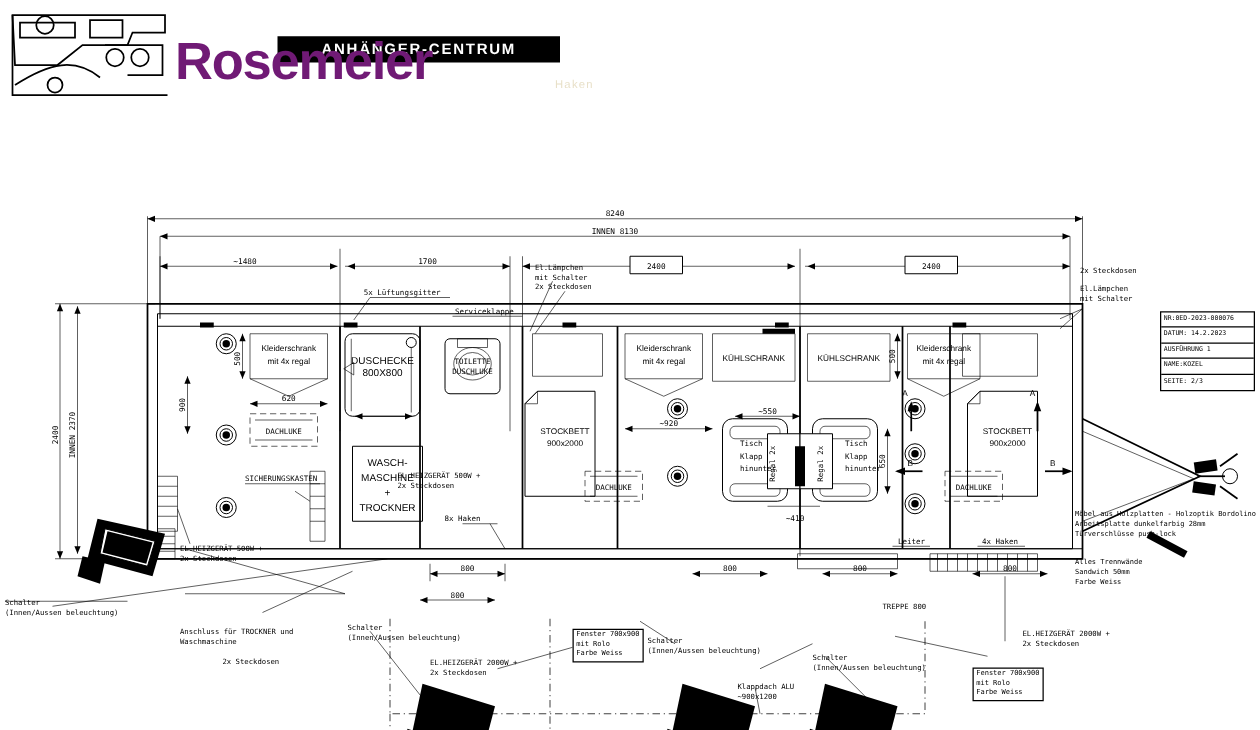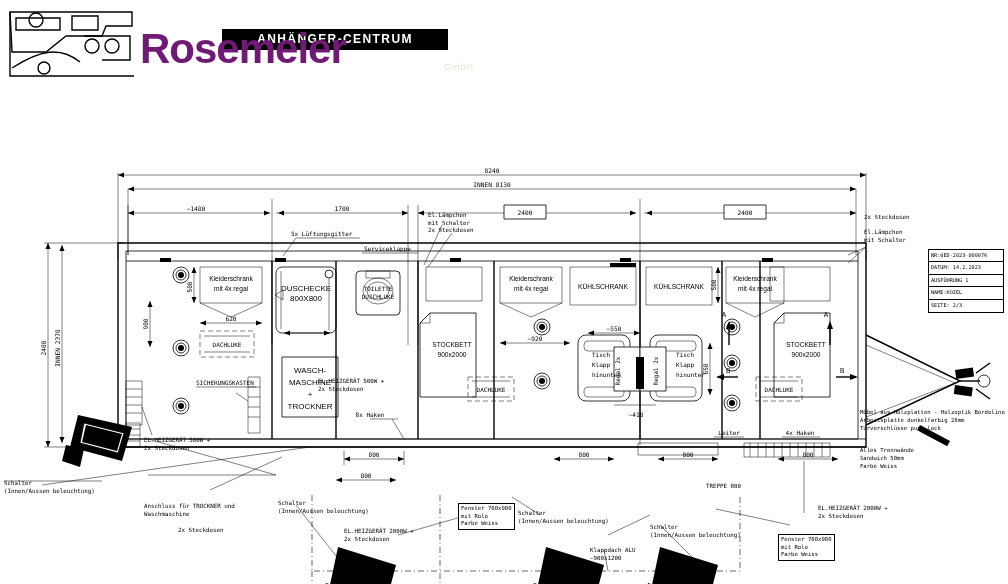--- a/index.html
+++ b/index.html
@@ -57,21 +57,21 @@
     <rect class="st" x="66" y="10" width="26" height="14" stroke-width="3" fill="#fff"></rect>
     <path class="st" d="M6 62 C34 44 54 40 74 56" stroke-width="3"></path>
     <circle class="st" cx="30" cy="14" r="7" stroke-width="3" fill="#fff"></circle>
     <circle class="st" cx="86" cy="40" r="7" stroke-width="3" fill="#fff"></circle>
     <circle class="st" cx="106" cy="40" r="7" stroke-width="3" fill="#fff"></circle>
     <circle class="st" cx="38" cy="62" r="6" stroke-width="3" fill="#fff"></circle>
     <path class="st" d="M78 30 H124 V54 H96" stroke-width="3"></path>
   </svg>
   <div id="brand-banner">ANHÄNGER-CENTRUM</div>
   <div id="brand-name">Rosemeier</div>
-  <div id="brand-suffix">GmbH</div>
+  <div id="brand-suffix">Haken</div>
 </div>
 
 <div id="drawing">
 <svg width="1008" height="489" viewBox="0 0 1008 489">
 
   <g>
     <line class="sf" x1="118" y1="78" x2="118" y2="165"></line>
     <line class="sf" x1="866" y1="78" x2="866" y2="165"></line>
     <line class="sf" x1="118" y1="80" x2="866" y2="80"></line>
     <line class="sf" x1="128" y1="94" x2="856" y2="94"></line>

